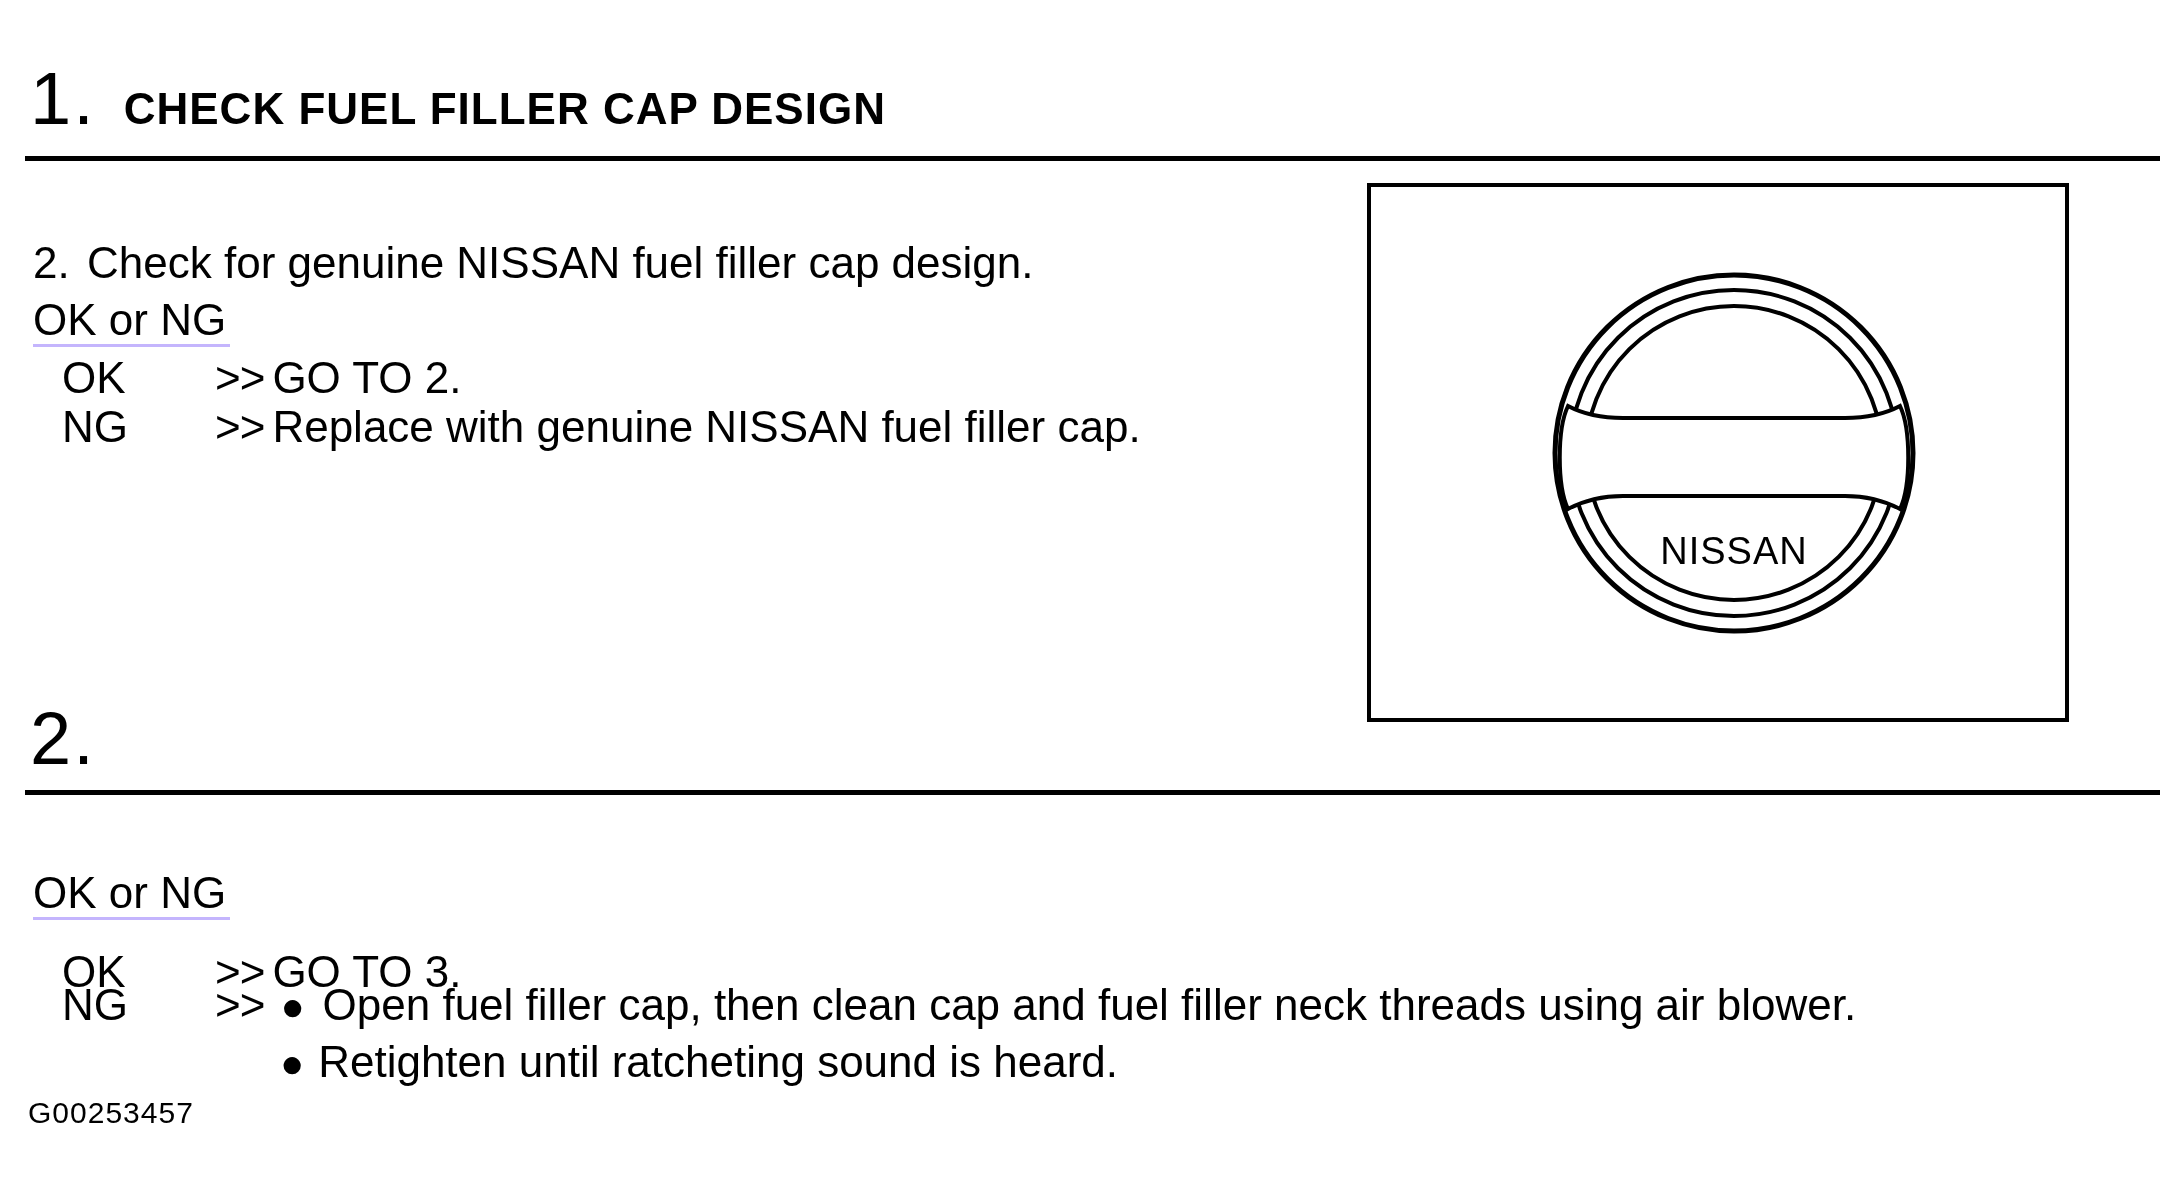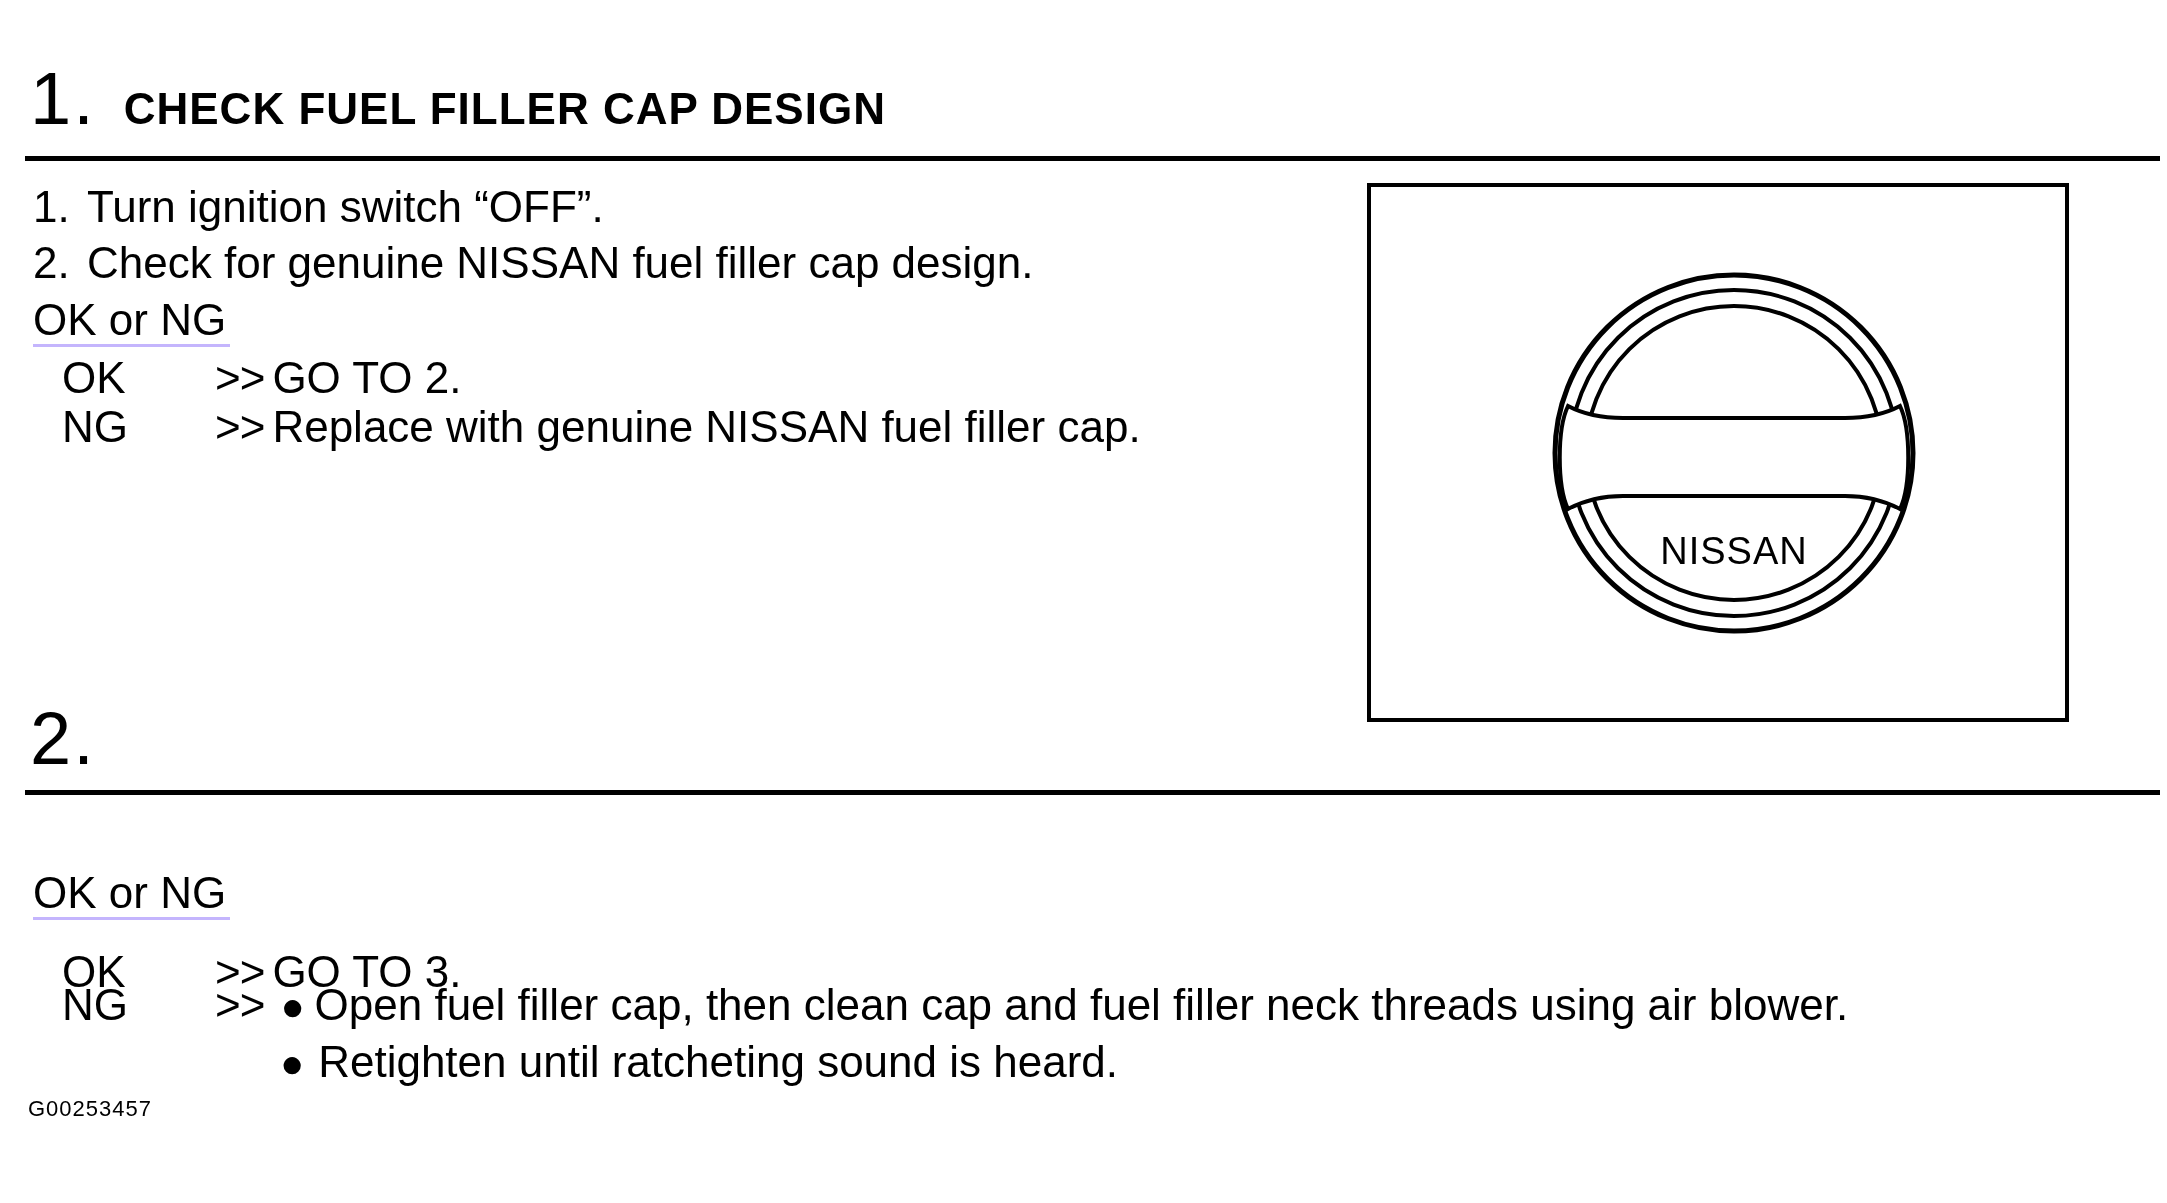--- a/index.html
+++ b/index.html
@@ -49,26 +49,26 @@
   .cond-label {
     display: inline-block;
     border-bottom: 3px solid #c4b5fd;
     padding: 0 4px 2px 0;
   }
   .decision { font-size: 44px; line-height: 1; }
   .decision .term { display: inline-block; width: 153px; }
   .decision .arrows { letter-spacing: -1px; }
   .decision .action { margin-left: 8px; }
   .decision .bullet { margin-left: 16px; font-size: 40px; }
-  .decision .bullet + .action { margin-left: 10px; }
+  .decision .bullet + .action { margin-left: 18px; }
   .bullet-row { font-size: 44px; line-height: 1; }
   .bullet-row .bullet { font-size: 40px; }
   .bullet-row .action { margin-left: 14px; }
 
-  .gcode { font-size: 22px; line-height: 1; letter-spacing: 1px; }
+  .gcode { font-size: 30px; line-height: 1; letter-spacing: 1px; }
 
   
   .illus-box {
     position: absolute;
     left: 1367px;
     top: 183px;
     width: 702px;
     height: 539px;
     border: 4px solid #000000;
     box-sizing: border-box;
@@ -80,23 +80,20 @@
 <body>
 
 <div class="page">
 
   <div class="section-heading" style="top:62px">
     <span class="section-number">1.</span>
     <span class="section-title">CHECK FUEL FILLER CAP DESIGN</span>
   </div>
   <div class="rule" style="top:156px"></div>
 
-  <div class="abs body-row" style="left:33px; top:185px">
-    <span class="stepnum">1.</span><span>Turn ignition switch “OFF”.</span>
-  </div>
   <div class="abs body-row" style="left:33px; top:241px">
     <span class="stepnum">2.</span><span>Check for genuine NISSAN fuel filler cap design.</span>
   </div>
 
   <div class="abs body-row" style="left:33px; top:298px">
     <span class="cond-label">OK or NG</span>
   </div>
 
   <div class="abs decision" style="left:62px; top:356px">
     <span class="term">OK</span><span class="arrows">&gt;&gt;</span><span class="action">GO TO 2.</span>

